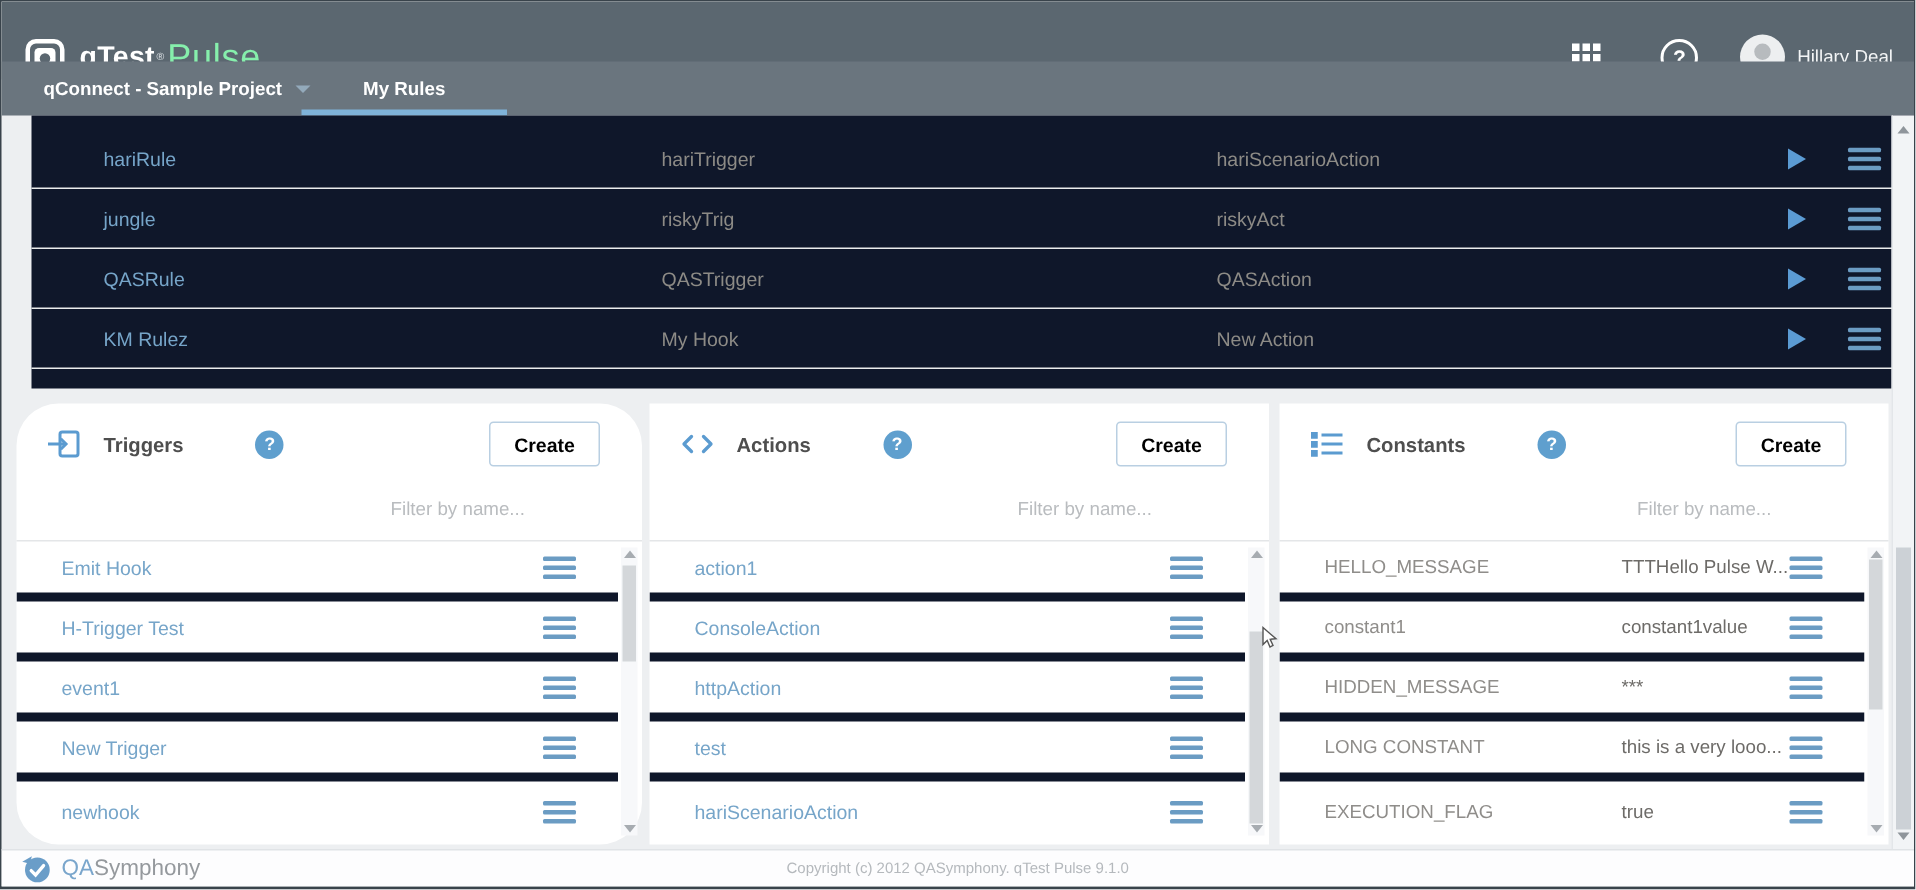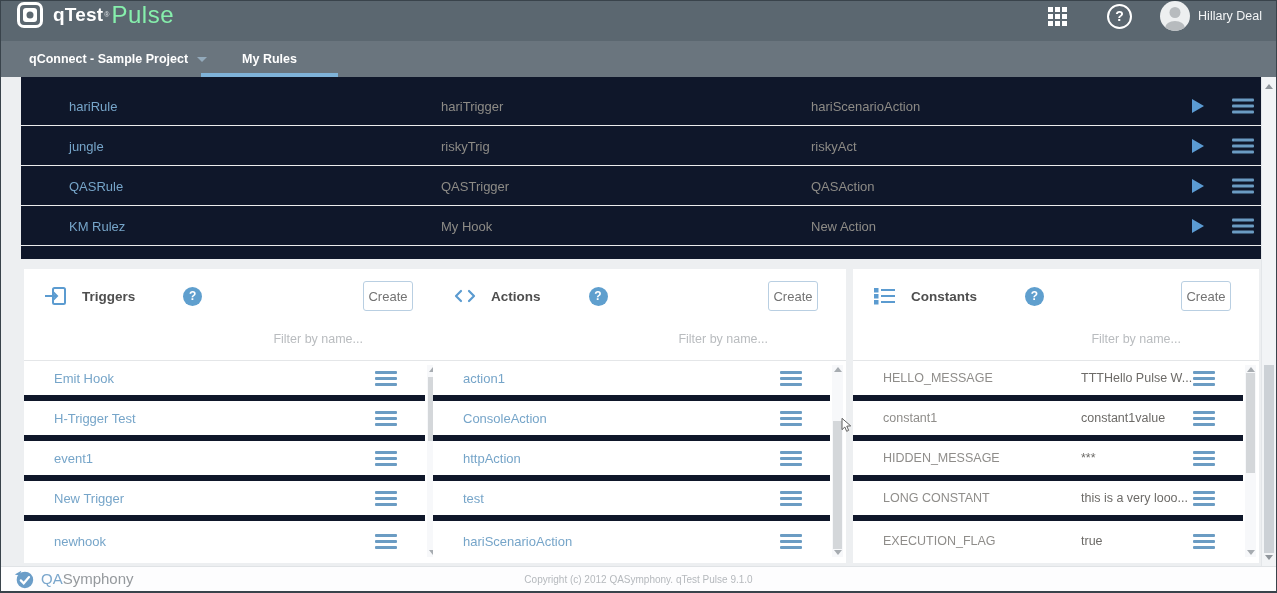--- a/index.html
+++ b/index.html
@@ -9,21 +9,21 @@
   .screen {
     position:relative; width:1277px; height:593px;
     background:#edeff1; overflow:hidden;
     border:1px solid #39434b; border-bottom-width:2px;
   }
 
   
   .topbar {
     position:absolute; top:0; left:0; right:0; height:52px;
     background:var(--header_bg,#5b6770);
-    display:flex; align-items:flex-start;
+    display:flex; align-items:flex-end;
   }
   .brand { display:flex; align-items:center; margin-left:16px; }
   .logo-icon { position:relative; width:26px; height:26px; border:3px solid #fff; border-radius:7px; }
   .logo-inner { position:absolute; inset:3px; background:#fff; border-radius:3px; }
   .logo-hole { position:absolute; width:7px; height:7px; border-radius:50%; background:var(--header_bg,#5b6770); top:50%; left:50%; transform:translate(-50%,-50%); }
   .brand-bold { margin-left:10px; color:#fff; font-size:19px; font-weight:700; letter-spacing:.2px; }
   .brand-mark { color:#dfe4e8; font-size:7px; vertical-align:top; margin:0 2px 0 1px; line-height:10px; }
   .brand-light { color:#86efac; font-size:24px; font-weight:400; letter-spacing:.5px; }
 
   .topbar-right { margin-left:auto; display:flex; align-items:center; padding-right:14px; }
@@ -60,32 +60,32 @@
 
   
   .vscroll { position:absolute; top:76px; right:0; width:15px; height:490px; background:#f2f4f6; border-left:1px solid #e3e6e9; }
   .arr { position:absolute; left:50%; transform:translateX(-50%); width:0; height:0; cursor:pointer; }
   .arr.up { top:7px; border-left:4px solid transparent; border-right:4px solid transparent; border-bottom:5px solid #8f959b; }
   .arr.down { bottom:7px; border-left:4px solid transparent; border-right:4px solid transparent; border-top:5px solid #8f959b; }
   .vthumb { position:absolute; left:2px; right:2px; top:288px; height:188px; background:#ccd1d6; cursor:pointer; }
 
   
   .panel { position:absolute; top:268px; height:294px; background:#fff; }
-  .panel-triggers { left:23px; width:417px; }
+  .panel-triggers { left:10px; width:417px;border-radius:28px; }
   .panel-actions { left:432px; width:413px; }
   .panel-constants { left:852px; width:406px; }
 
   .p-head { height:48px; display:flex; align-items:center; padding:6px 28px 0 20px; }
   .p-ico { width:24px; height:24px; flex:none; }
   .p-ico svg { display:block; }
   .p-title { margin-left:14px; font-size:13.5px; font-weight:700; color:var(--title_text,#4e4e4e); }
   .help-badge { margin-left:48px; width:19px; height:19px; border-radius:50%; background:var(--accent_blue,#5f9fce);
     color:#fff; font-size:12px; font-weight:700; display:flex; align-items:center; justify-content:center; cursor:pointer; }
-  .create-btn { margin-left:auto; width:50px; height:30px; background:#fff; border:1px solid #b9cfe2; border-radius:3px;
-    color:#737373; font-size:13px; font-family:inherit; cursor:pointer; }
+  .create-btn { margin-left:auto; width:74px; height:30px; background:#fff; border:1px solid #b9cfe2; border-radius:3px;
+    color:#000000; font-size:13px; font-family:inherit; cursor:pointer;font-weight:bold; }
 
   .p-filter { height:44px; border-bottom:1px solid #e4e6e8; display:flex; align-items:center; }
   .p-filter input { width:100%; border:none; outline:none; text-align:right; padding-right:78px; font-size:12.5px; color:#555; font-family:inherit; background:transparent;padding-left:40px; }
   .p-filter input::placeholder { color:#b9bcbf; }
 
   .p-list { position:absolute; top:92px; left:0; right:16px; bottom:0; overflow:hidden; }
   .p-item { height:40px; display:flex; align-items:center; padding:0 28px 0 30px; border-bottom:6px solid #0f172a; }
   .p-item:last-child { border-bottom:none; }
   .p-link { flex:1; color:var(--link_blue,#76a5c9); font-size:13px; text-decoration:none; cursor:pointer; }
   .c-name { width:198px; flex:none; color:#8f8d8a; font-size:12.5px; }

